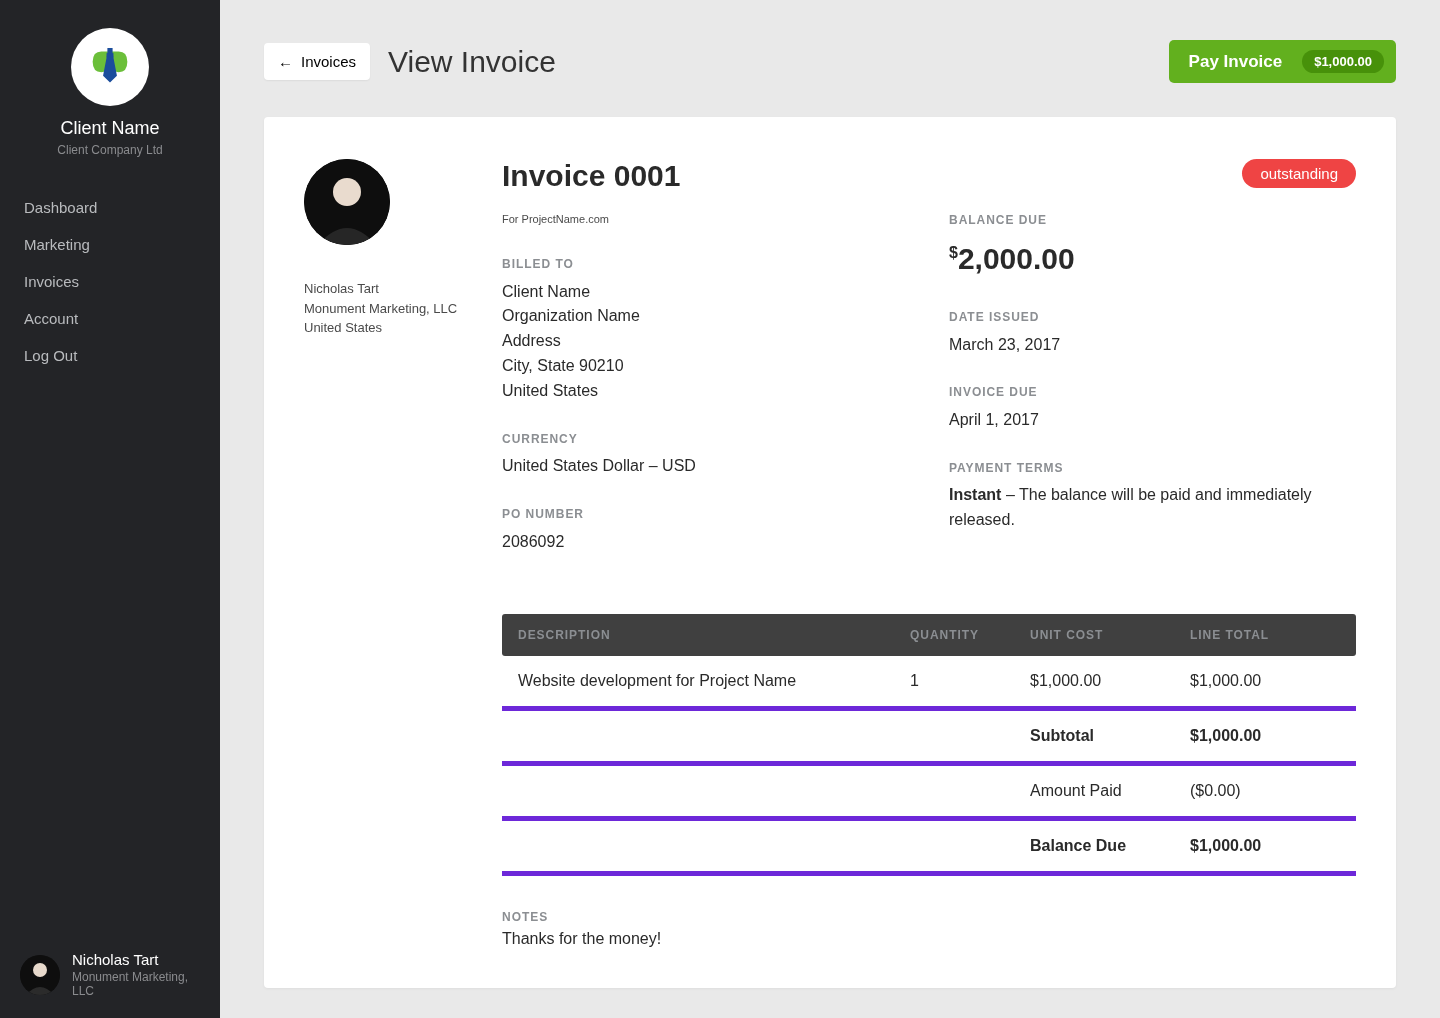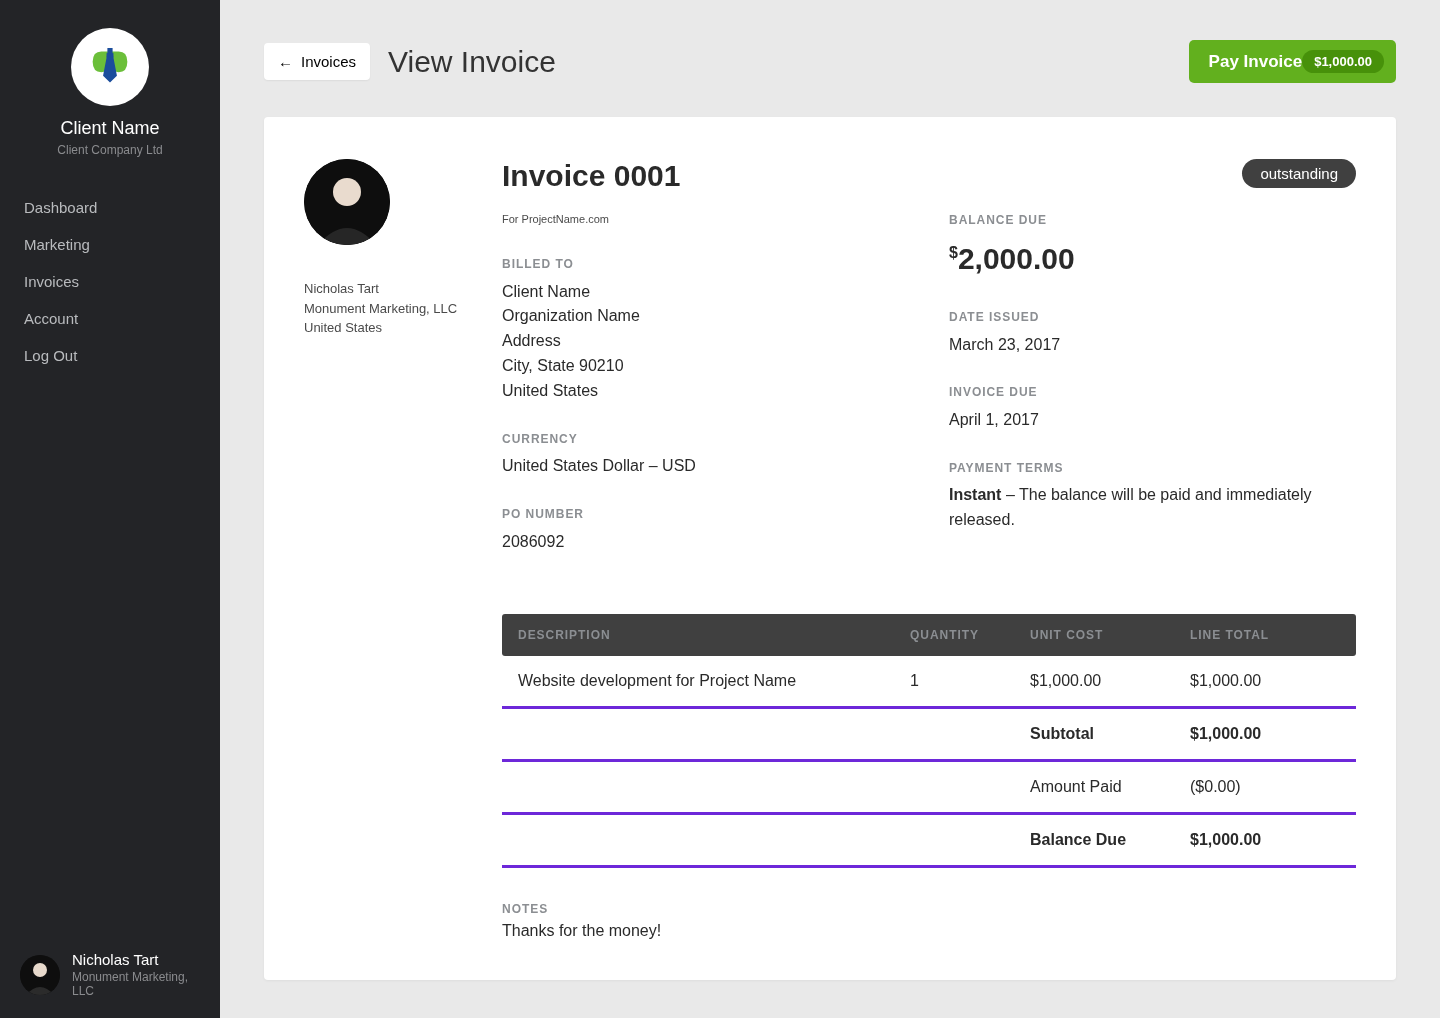--- a/index.html
+++ b/index.html
@@ -101,21 +101,21 @@
     color: #333;
   }
   .pay-button {
     background: #62b01e;
     color: #fff;
     border: none;
     border-radius: 5px;
     padding: 10px 12px 10px 20px;
     font-size: 17px;
     font-weight: 600;
-    display: flex; align-items: center; gap: 0;
+    display: flex; align-items: center; gap: 20px;
     cursor: pointer;
   }
   .pay-badge {
     background: #47910a;
     border-radius: 999px;
     padding: 4px 12px;
     font-size: 13px;
     font-weight: 600;
   }
 
@@ -166,21 +166,21 @@
   .block { margin-bottom: 26px; font-size: 16px; color: #2a2a2a; line-height: 1.55; }
 
   .balance {
     font-size: 30px; font-weight: 700; color: #2a2a2a;
   }
   .balance .cur { font-size: 16px; vertical-align: super; font-weight: 700; }
 
   .status-badge {
     position: absolute;
     top: 0; right: 0;
-    background: #404040;
+    background: #ef4444;
     color: #fff;
     border-radius: 999px;
     padding: 6px 18px;
     font-size: 15px;
   }
   .strong { font-weight: 700; }
 
   
   .inv-table {
     margin-top: 34px;
@@ -196,21 +196,21 @@
     border-radius: 3px;
   }
   .tbl-head span {
     font-size: 12px; letter-spacing: 0.08em; font-weight: 700;
     color: #8b8e92; text-transform: uppercase;
   }
   .tbl-row, .tbl-sum {
     display: grid;
     grid-template-columns: 1fr 120px 160px 150px;
     padding: 16px 16px;
-    border-bottom: 3px solid #6d28d9;
+    border-bottom: 5px solid #6d28d9;
     font-size: 16px;
     color: #2a2a2a;
   }
   .tbl-sum .lab { grid-column: 3; }
   .tbl-sum .val { grid-column: 4; }
   .tbl-sum.bold { font-weight: 700; }
 
   .notes { margin-left: 198px; margin-top: 34px; }
 </style>
 </head>

